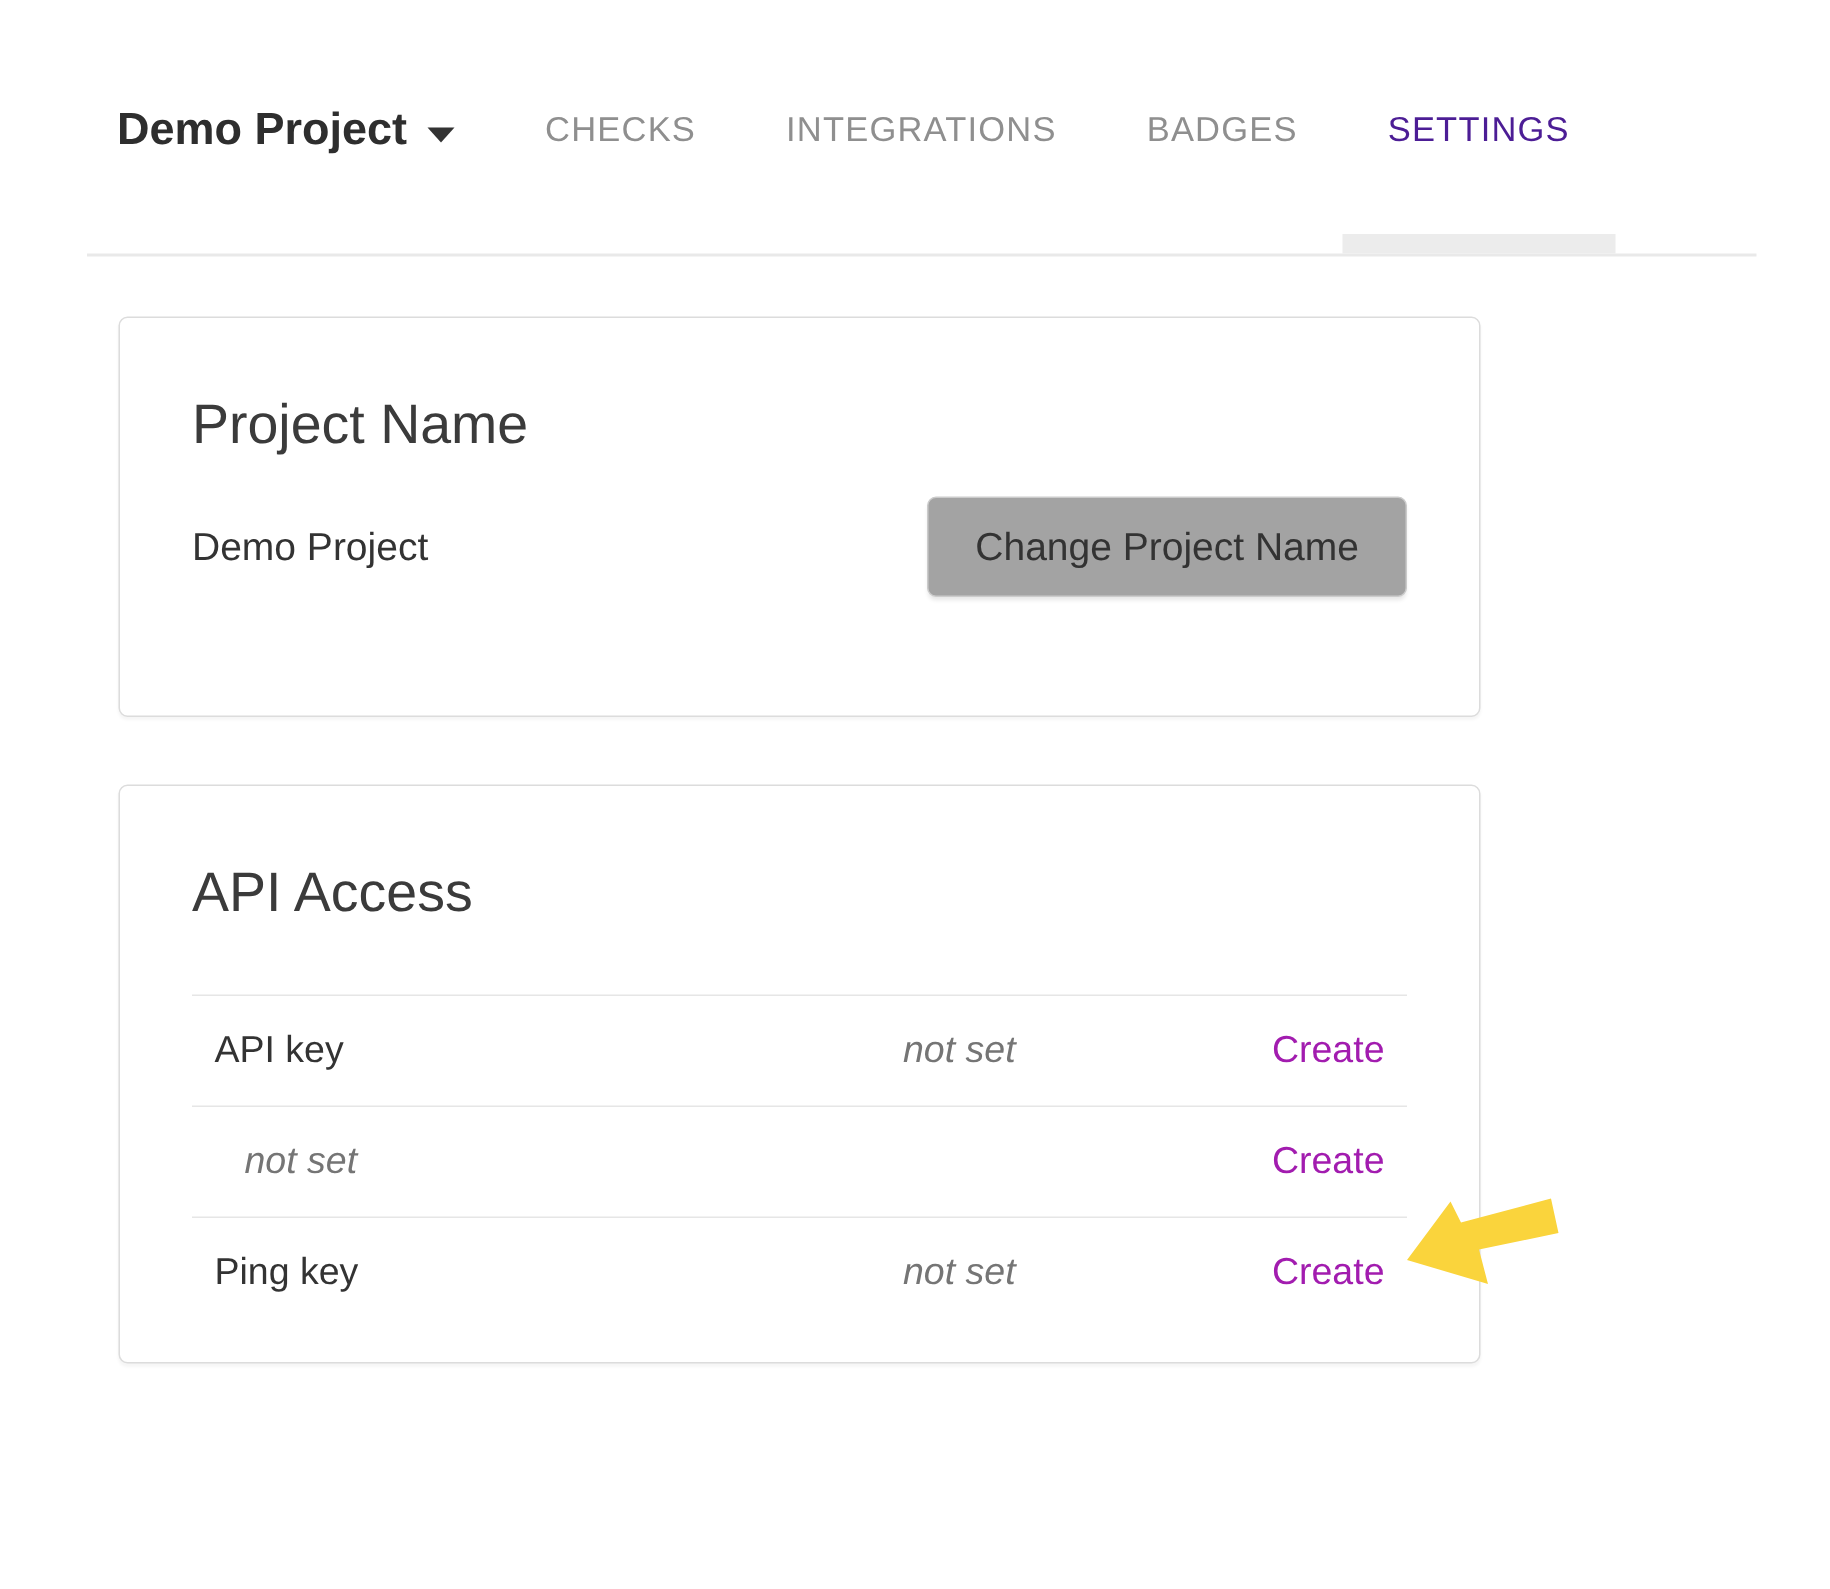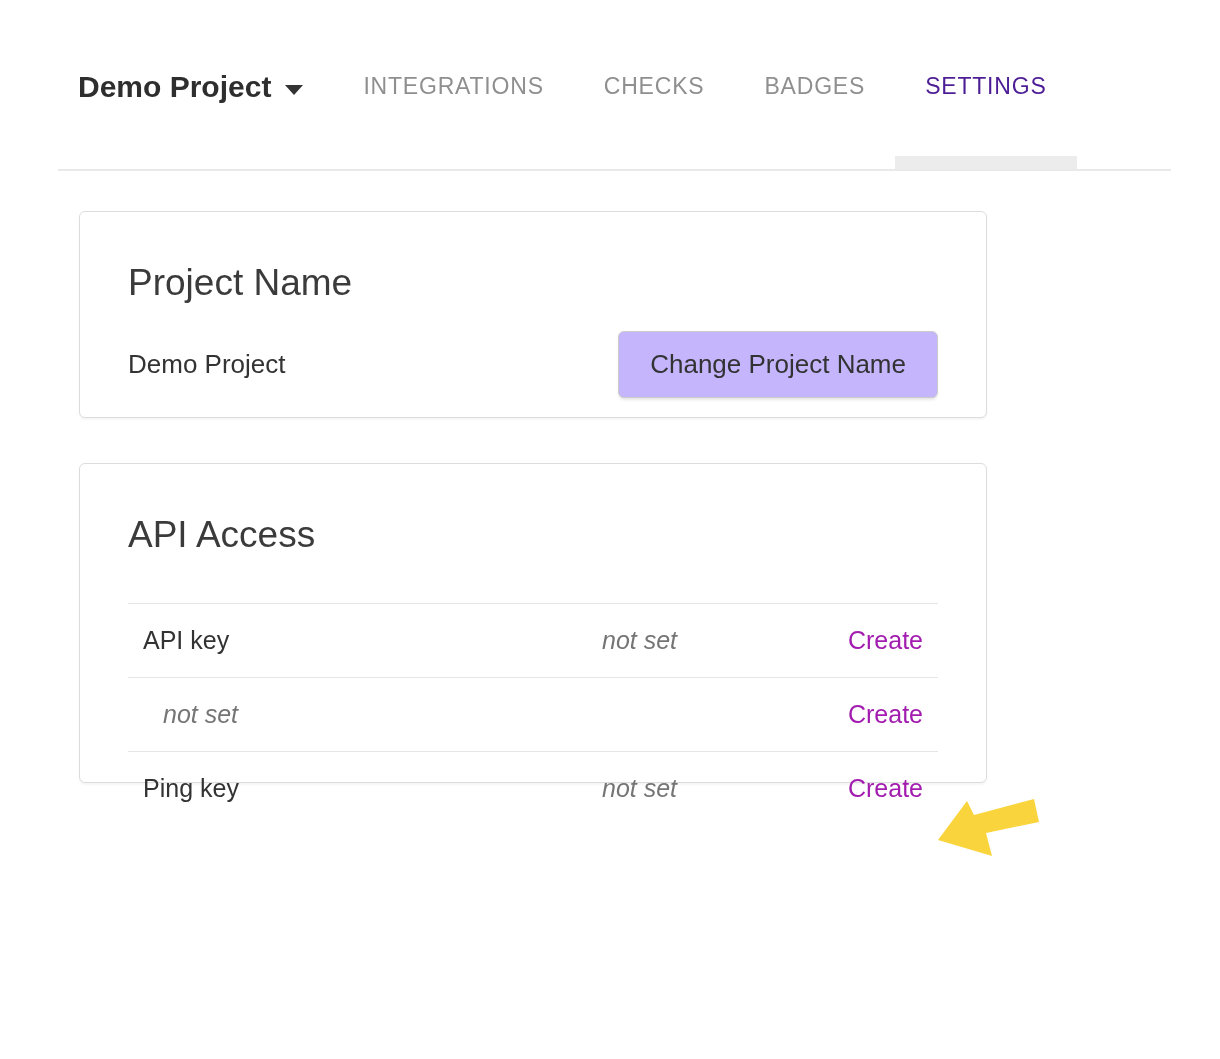--- a/index.html
+++ b/index.html
@@ -68,41 +68,41 @@
 
   
   .main { margin-left: 79px; width: 908px; }
   .card {
     background: #fff;
     border: 1px solid #dcdcdc;
     border-radius: 6px;
     box-shadow: 0 2px 2px rgba(0,0,0,0.04);
     padding: 50px 48px;
   }
-  .card-project { margin-top: 40px; height: 207px; }
-  .card-api { margin-top: 45px; height: 320px; }
+  .card-project { margin-top: 40px; height: 267px; }
+  .card-api { margin-top: 45px; height: 386px; }
   .card h2 {
     font-size: 37px;
     font-weight: 400;
     color: #3b3b3b;
     line-height: 1.15;
   }
 
   .name-row {
     margin-top: 26px;
     display: flex;
     align-items: center;
     justify-content: space-between;
   }
   .current-name { font-size: 26px; color: #333; }
   .btn {
     font-family: "Liberation Sans", "DejaVu Sans", sans-serif;
     font-size: 26px;
     color: #333;
-    background: #c4b5fd;
+    background: #a3a3a3;
     border: 1px solid #cbcbcb;
     border-radius: 6px;
     padding: 17px 31px;
     cursor: pointer;
     box-shadow: 0 3px 3px -1px rgba(0,0,0,0.10);
   }
 
   
   .api-table { margin-top: 46px; }
   .api-row {
@@ -134,22 +134,22 @@
 </style>
 </head>
 <body>
 
 <header class="topbar">
   <div class="project-switcher">
     <span>Demo Project</span>
     <span class="caret"></span>
   </div>
   <nav class="tabs">
+    <a class="tab">CHECKS</a>
     <a class="tab">INTEGRATIONS</a>
-    <a class="tab">CHECKS</a>
     <a class="tab">BADGES</a>
     <a class="tab active">SETTINGS</a>
   </nav>
 </header>
 
 <main class="main">
 
   <section class="card card-project">
     <h2>Project Name</h2>
     <div class="name-row">

